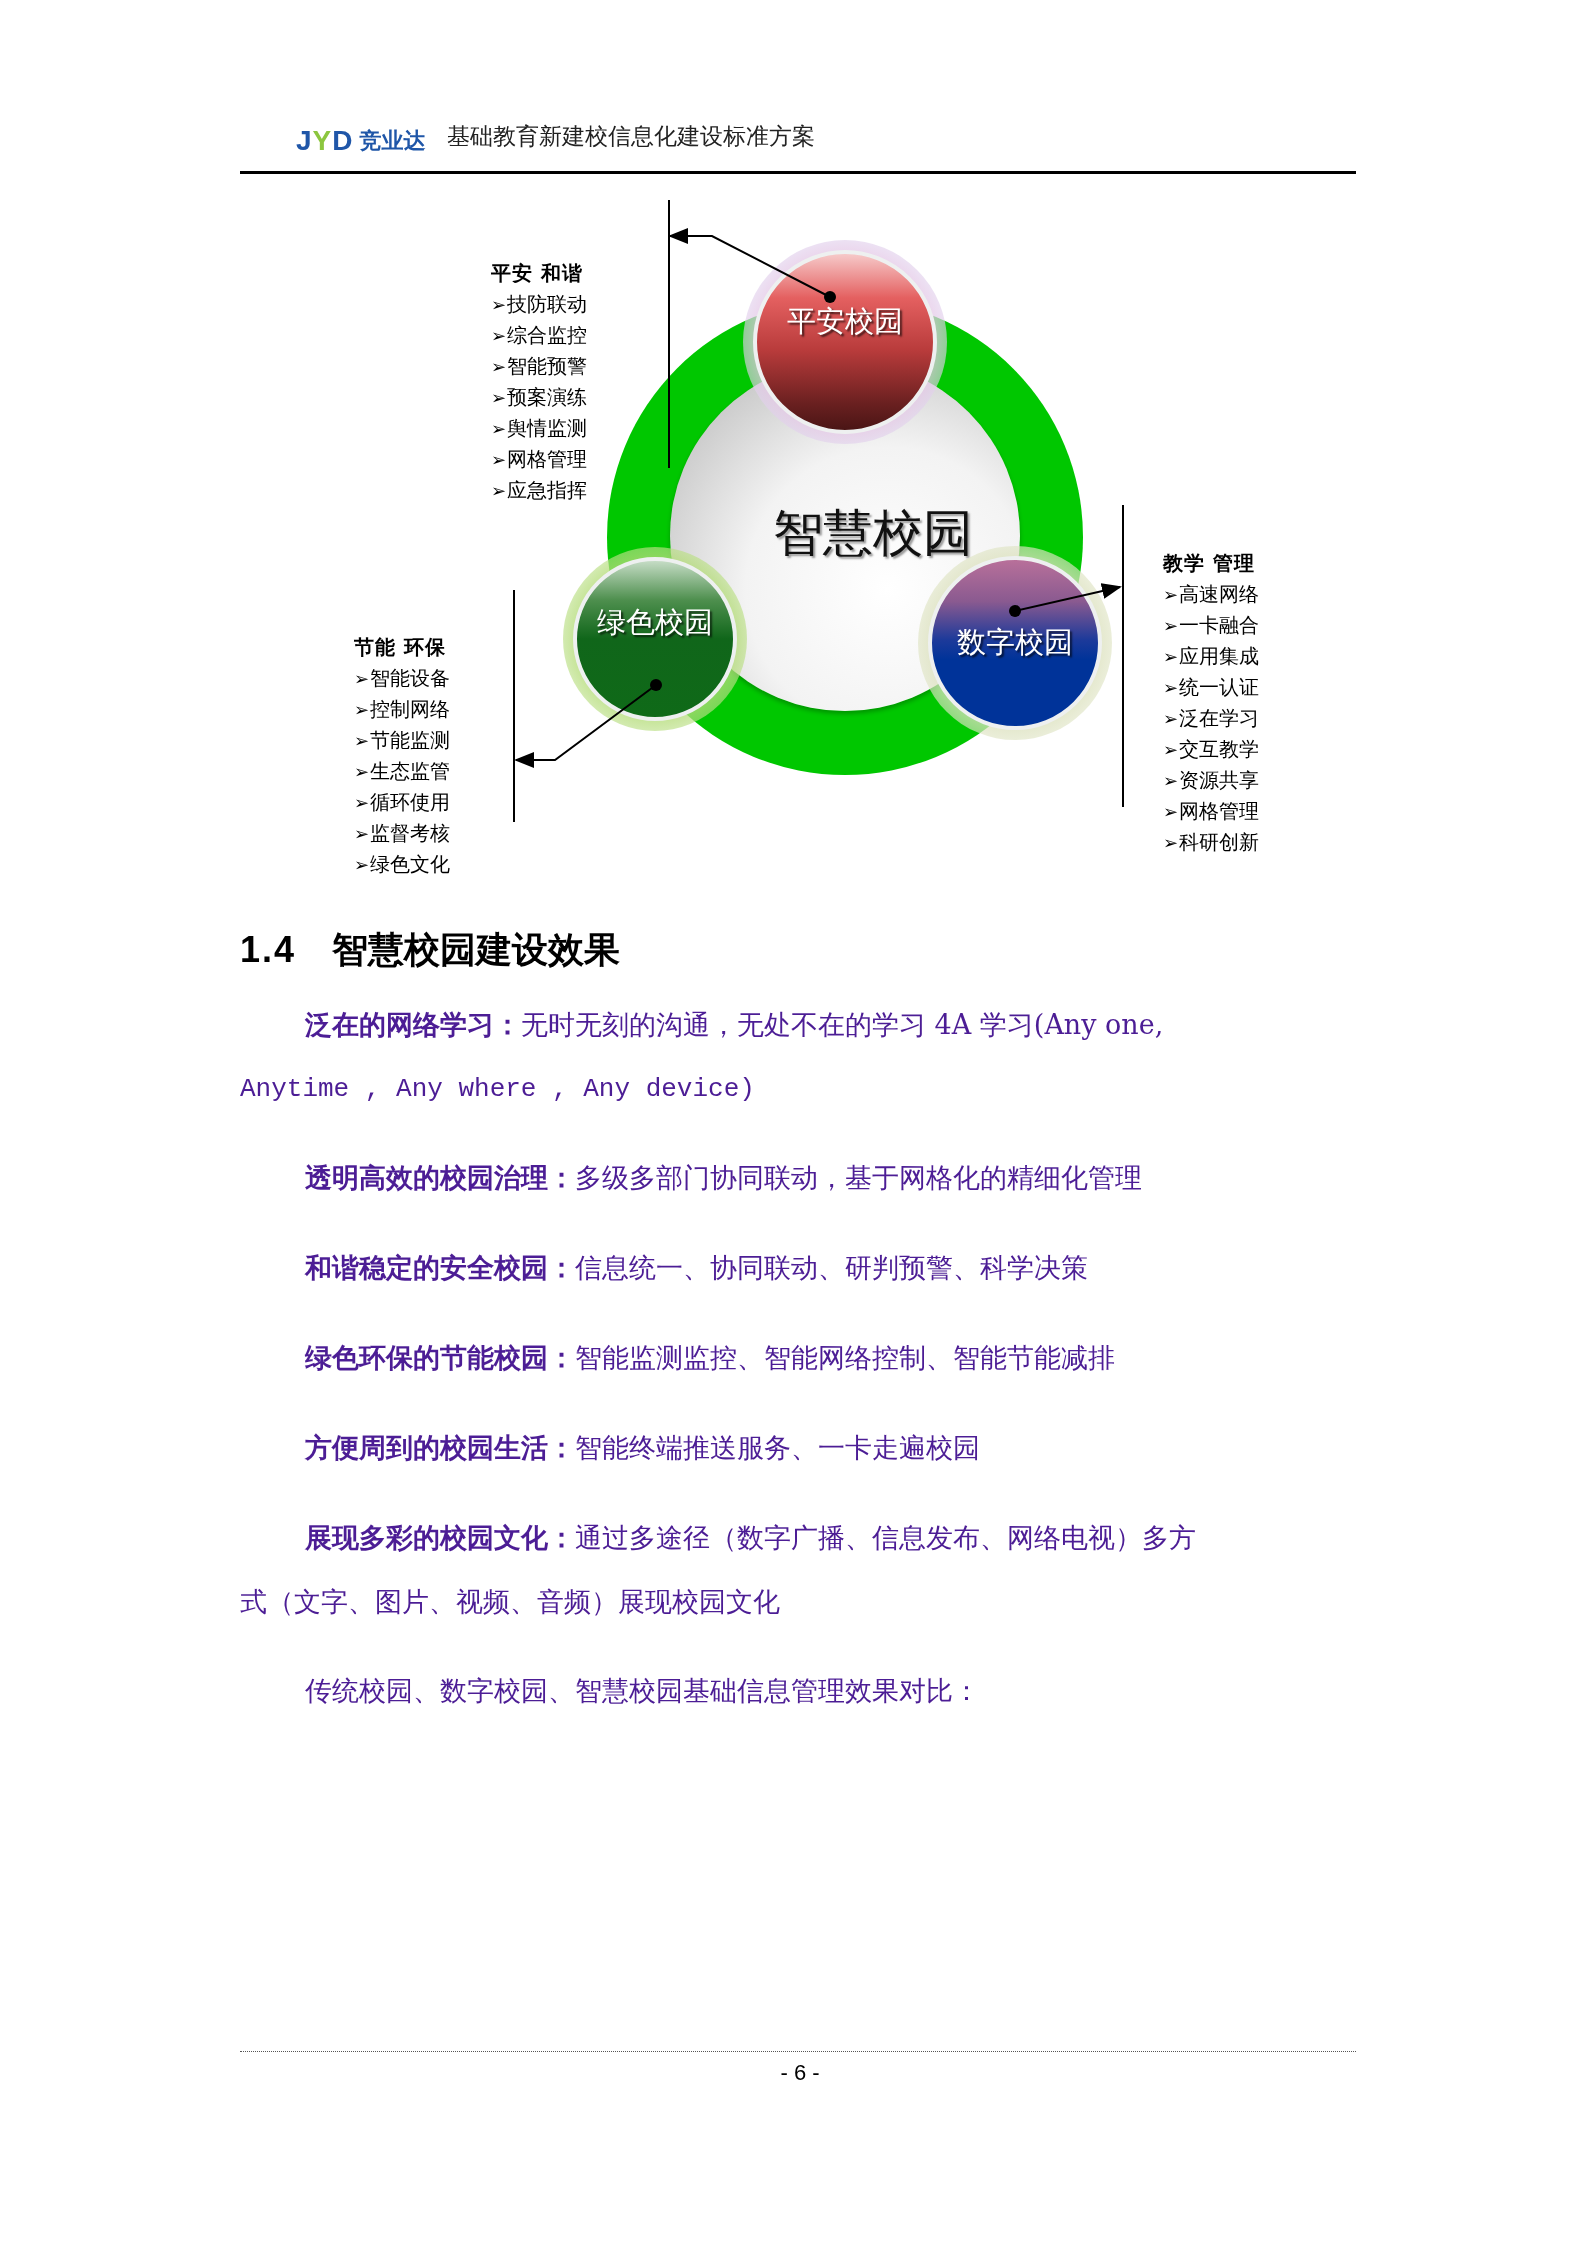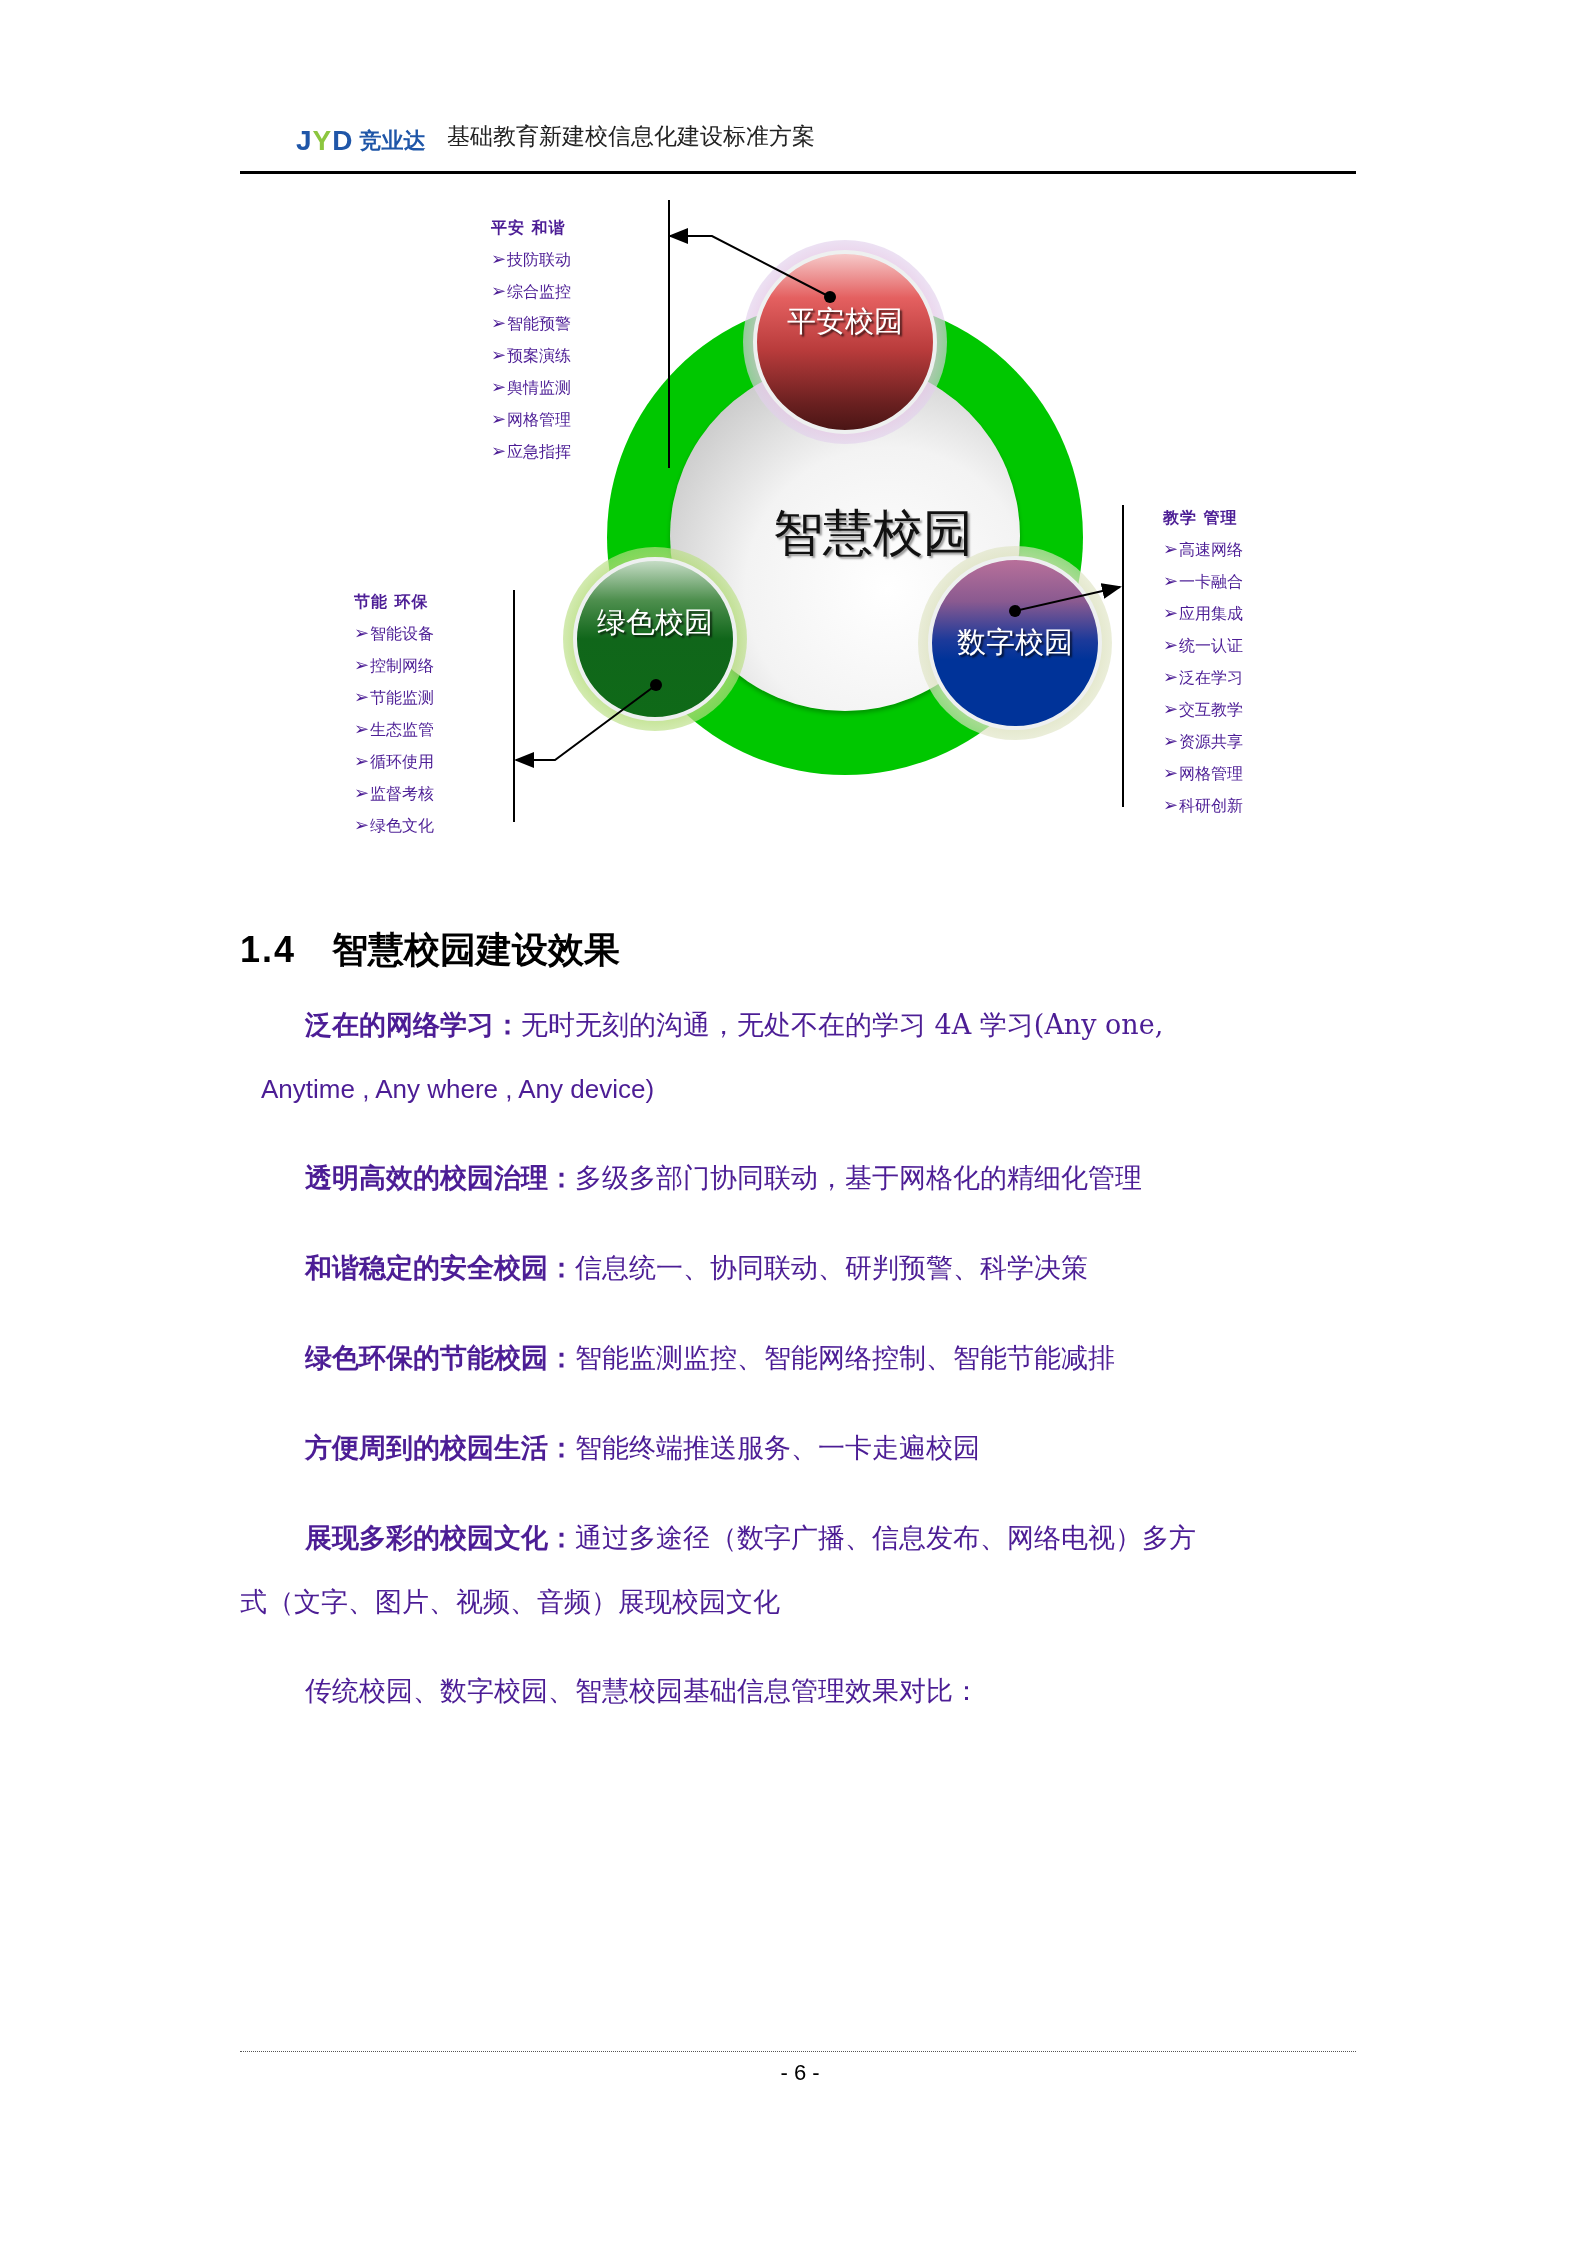--- a/index.html
+++ b/index.html
@@ -13,21 +13,21 @@
               letter-spacing: 1px; line-height: 30px; }
   .logo-j, .logo-d { color: #1f56a8; }
   .logo-y { color: #8cc63f; }
   .logo-cn { font-family: "DejaVu Sans", sans-serif; font-weight: bold; font-size: 22px;
              color: #1f56a8; margin-left: 6px; line-height: 30px; margin-top: 16px; }
   .hdr-title { left: 447px; top: 121px; font-size: 23px; color: #222; line-height: 30px;
                font-family: "DejaVu Serif", serif; }
   .hdr-rule { left: 240px; top: 171px; width: 1116px; height: 3px; background: #000; }
 
   
-  .list { font-family: "DejaVu Sans", sans-serif; font-size: 16px; line-height: 31px; color: #4c1d95; }
+  .list { font-family: "DejaVu Sans", sans-serif; font-size: 20px; line-height: 31px; color: #000000; margin-top: 46px; }
   .list .ttl { font-weight: bold; letter-spacing: 1px; }
   .list .it::before { content: "\27A2"; font-size: 18px; margin-right: 1px; }
   .list-top { left: 491px; top: 212px; }
   .list-left { left: 354px; top: 586px; }
   .list-right { left: 1163px; top: 502px; }
 
   .vline { background: #000; width: 2px; }
 
   
   .ring { left: 607px; top: 299px; width: 476px; height: 476px; border-radius: 50%; background: #00c700; }
@@ -61,21 +61,21 @@
                background: linear-gradient(180deg, #b8709a 0%, #8a5a90 25%, #1d3a9a 48%, #003399 60%, #003399 100%); }
 
   svg.connectors { position: absolute; left: 0; top: 0; }
 
   
   .h2 { left: 240px; top: 908px; font-family: "DejaVu Sans", sans-serif; font-weight: bold; font-size: 36px;
         line-height: 60px; margin-top: 12px; }
   .h2 .num { letter-spacing: 2px; margin-right: 36px; font-family: "Liberation Sans", sans-serif; }
   .para { font-family: "DejaVu Serif", serif; font-size: 27px; line-height: 40px; color: #4c1d95; }
   .para b { font-family: "DejaVu Sans", sans-serif; font-weight: bold; }
-  .mono { font-family: Liberation Sans, sans-serif; font-size: 26px; margin-left: 21px; }
+  .mono { font-family: Liberation Mono, monospace; font-size: 26px; }
 
   .footer-rule { left: 240px; top: 2051px; width: 1116px; border-top: 1px dotted #555; height: 0; }
   .page-num { left: 740px; top: 2060px; width: 120px; text-align: center; font-family: "Liberation Sans", sans-serif;
               font-size: 22px; }
 </style>
 </head>
 <body>
 
 <div class="abs hdr-logo">
   <span class="logo-jyd"><span class="logo-j">J</span><span class="logo-y">Y</span><span class="logo-d">D</span></span>

